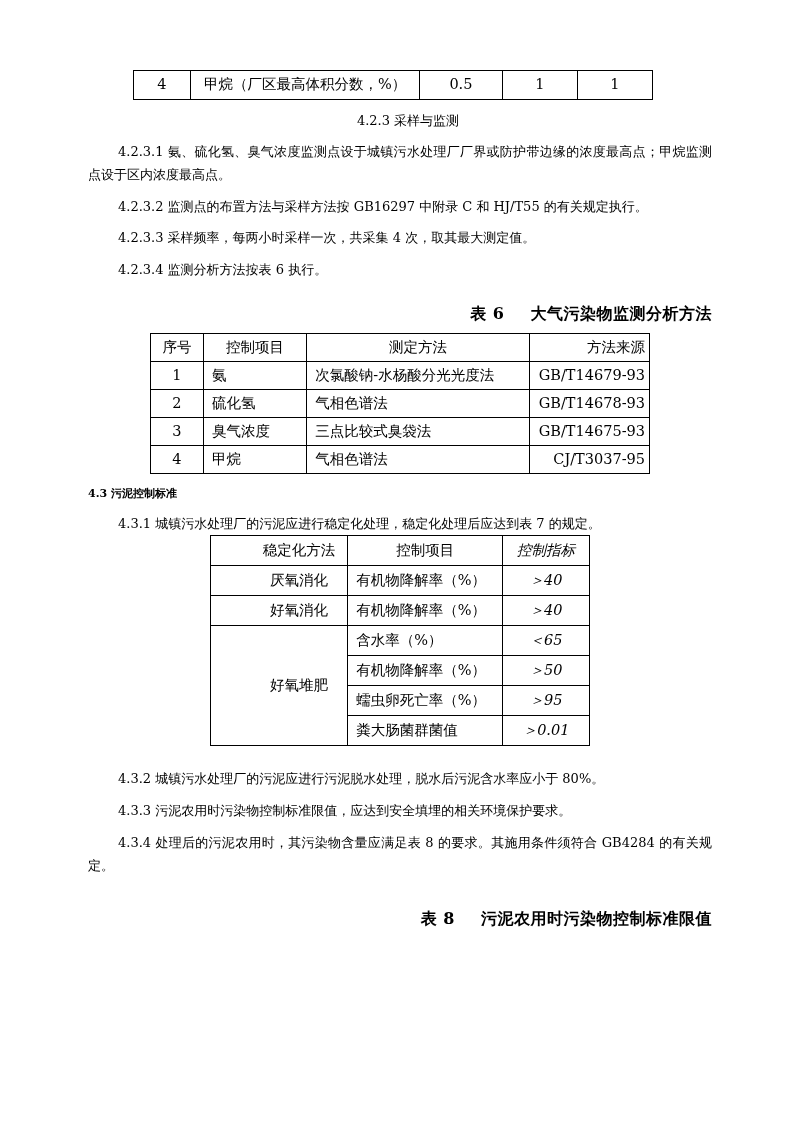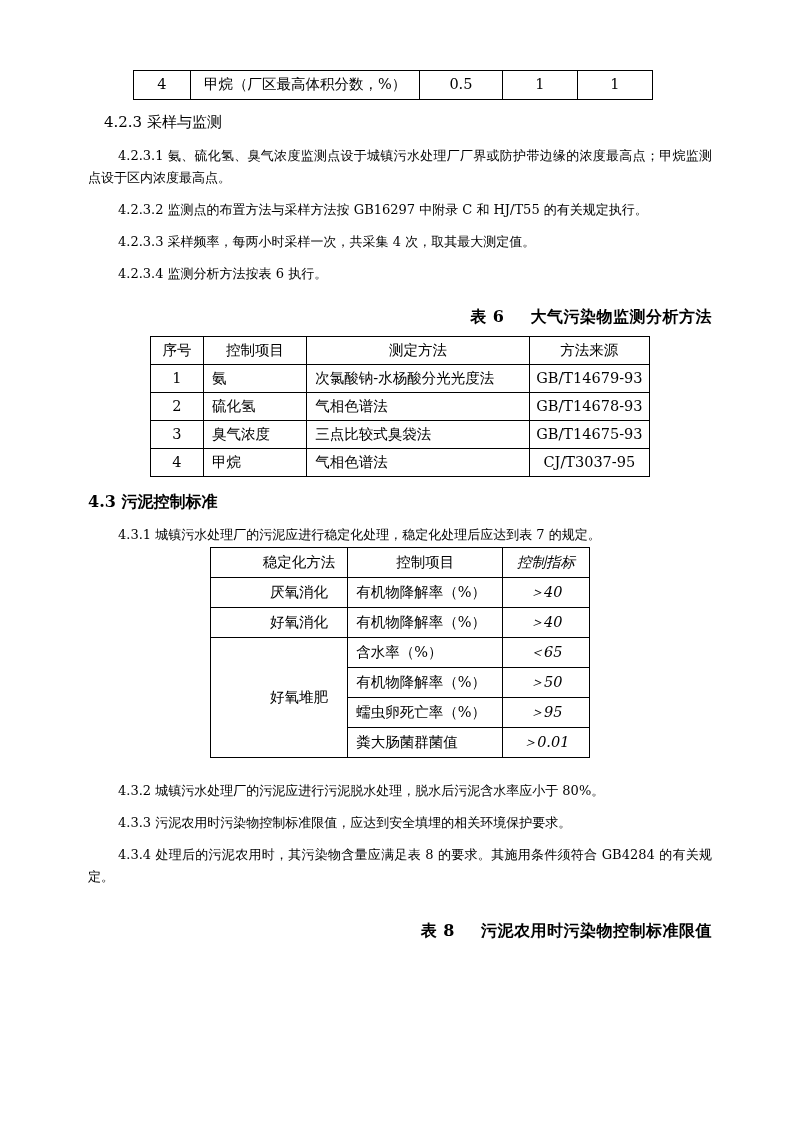--- a/index.html
+++ b/index.html
@@ -54,48 +54,49 @@
   
   p.para {
     margin: 9px 0 0 0;
     font-size: 13px;
     line-height: 1.75;
     text-align: justify;
   }
   p.indent { text-indent: 30px; }
   .sec-head {
     margin: 11px 0 0 0;
-    font-size: 16px;
+    font-size: 11px;
     font-weight: bold;
     line-height: 1.7;
   }
   .sub-head {
     margin: 10px 0 0 16px;
-    font-size: 15px;
+    font-size: 13px;
     line-height: 1.7;
+    text-align: center;
   }
 
   
   .caption {
     text-align: right;
     font-size: 16px;
     font-weight: bold;
     margin: 22px 0 8px 0;
     letter-spacing: 0.5px;
   }
   .caption .num { margin-right: 26px; font-weight: bold; }
 
   
   .wrap-center { display: flex; justify-content: center; }
   .t6 { width: 500px; }
   .t6 td, .t6 th { height: 23px; }
   .t6 .c1 { width: 52px; }
   .t6 .c2 { width: 108px; }
   .t6 .c3 { width: 226px; }
-  .t6 .c4 { width: 114px; }
+  .t6 .c4 { width: 114px; text-align: right; }
   .t6 .left { text-align: left; padding-left: 8px; }
 
   
   .t7 { width: 380px; }
   .t7 td, .t7 th { height: 25px; }
   .t7 .c1 { width: 112px; padding-left: 44px; }
   .t7 .c2 { width: 160px; }
   .t7 .c3 { width: 108px; font-style: italic; }
   .t7 .left { text-align: left; padding-left: 8px; }
 

